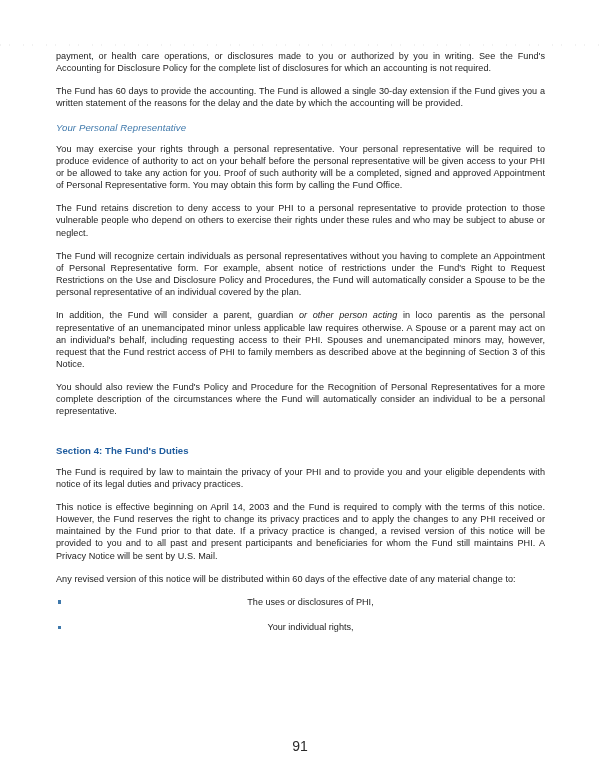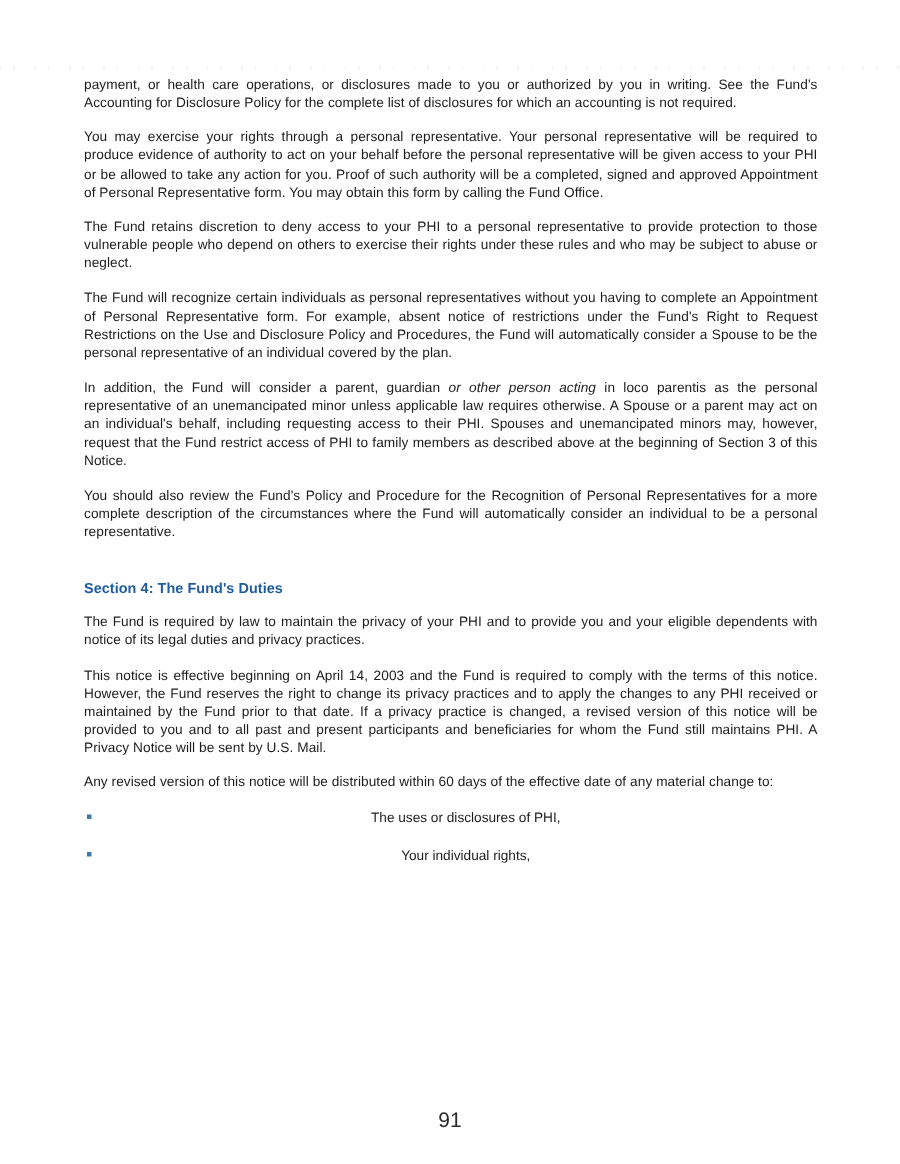--- a/index.html
+++ b/index.html
@@ -113,22 +113,24 @@
 <body>
 
 <div class="page">
 
   <div class="scan-noise"></div>
 
   <div class="content">
 
     <p class="para">payment, or health care operations, or disclosures made to you or authorized by you in writing. See the Fund's Accounting for Disclosure Policy for the complete list of disclosures for which an accounting is not required.</p>
 
+    <p class="para">The Fund has 60 days to provide the accounting. The Fund is allowed a single 30-day extension if the Fund gives you a written statement of the reasons for the delay and the date by which the accounting will be provided.</p>
 
 
+    <h3 class="sub-heading">Your Personal Representative</h3>
 
     <p class="para">You may exercise your rights through a personal representative. Your personal representative will be required to produce evidence of authority to act on your behalf before the personal representative will be given access to your PHI or be allowed to take any action for you. Proof of such authority will be a completed, signed and approved Appointment of Personal Representative form. You may obtain this form by calling the Fund Office.</p>
 
     <p class="para">The Fund retains discretion to deny access to your PHI to a personal representative to provide protection to those vulnerable people who depend on others to exercise their rights under these rules and who may be subject to abuse or neglect.</p>
 
     <p class="para">The Fund will recognize certain individuals as personal representatives without you having to complete an Appointment of Personal Representative form. For example, absent notice of restrictions under the Fund's Right to Request Restrictions on the Use and Disclosure Policy and Procedures, the Fund will automatically consider a Spouse to be the personal representative of an individual covered by the plan.</p>
 
     <p class="para"><span>In addition, the Fund will consider a parent, guardian </span><span class="it">or other person acting</span><span> in loco parentis as the personal representative of an unemancipated minor unless applicable law requires otherwise. A Spouse or a parent may act on an individual's behalf, including requesting access to their PHI. Spouses and unemancipated minors may, however, request that the Fund restrict access of PHI to family members as described above at the beginning of Section 3 of this Notice.</span></p>
 
     <p class="para">You should also review the Fund's Policy and Procedure for the Recognition of Personal Representatives for a more complete description of the circumstances where the Fund will automatically consider an individual to be a personal representative.</p>

